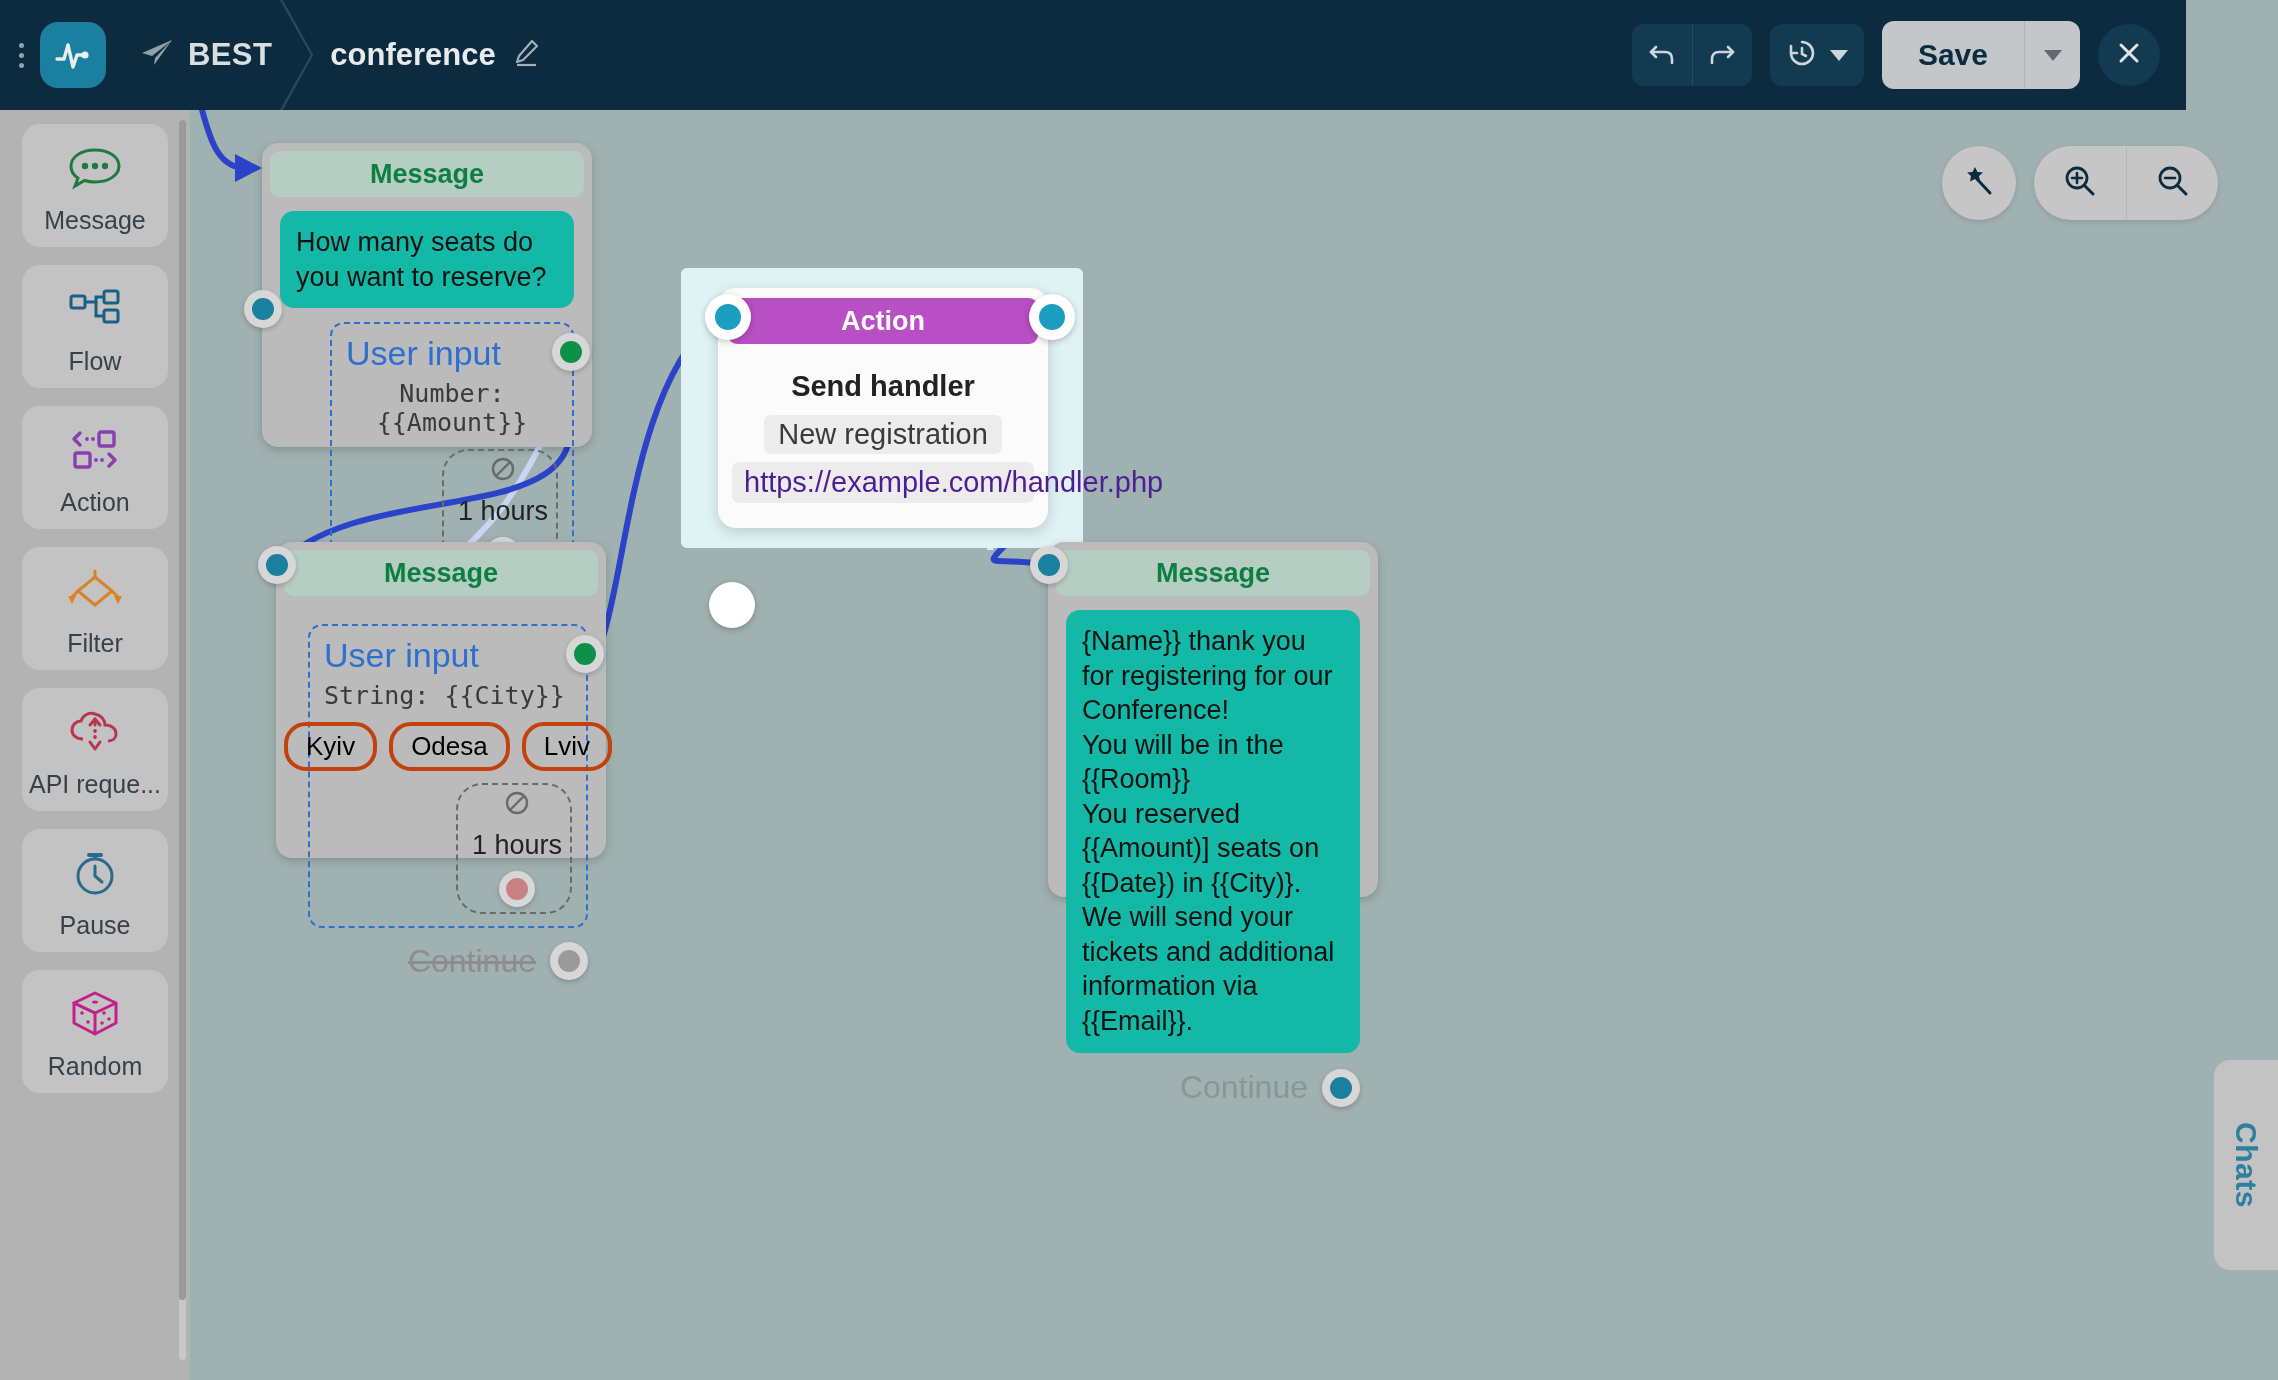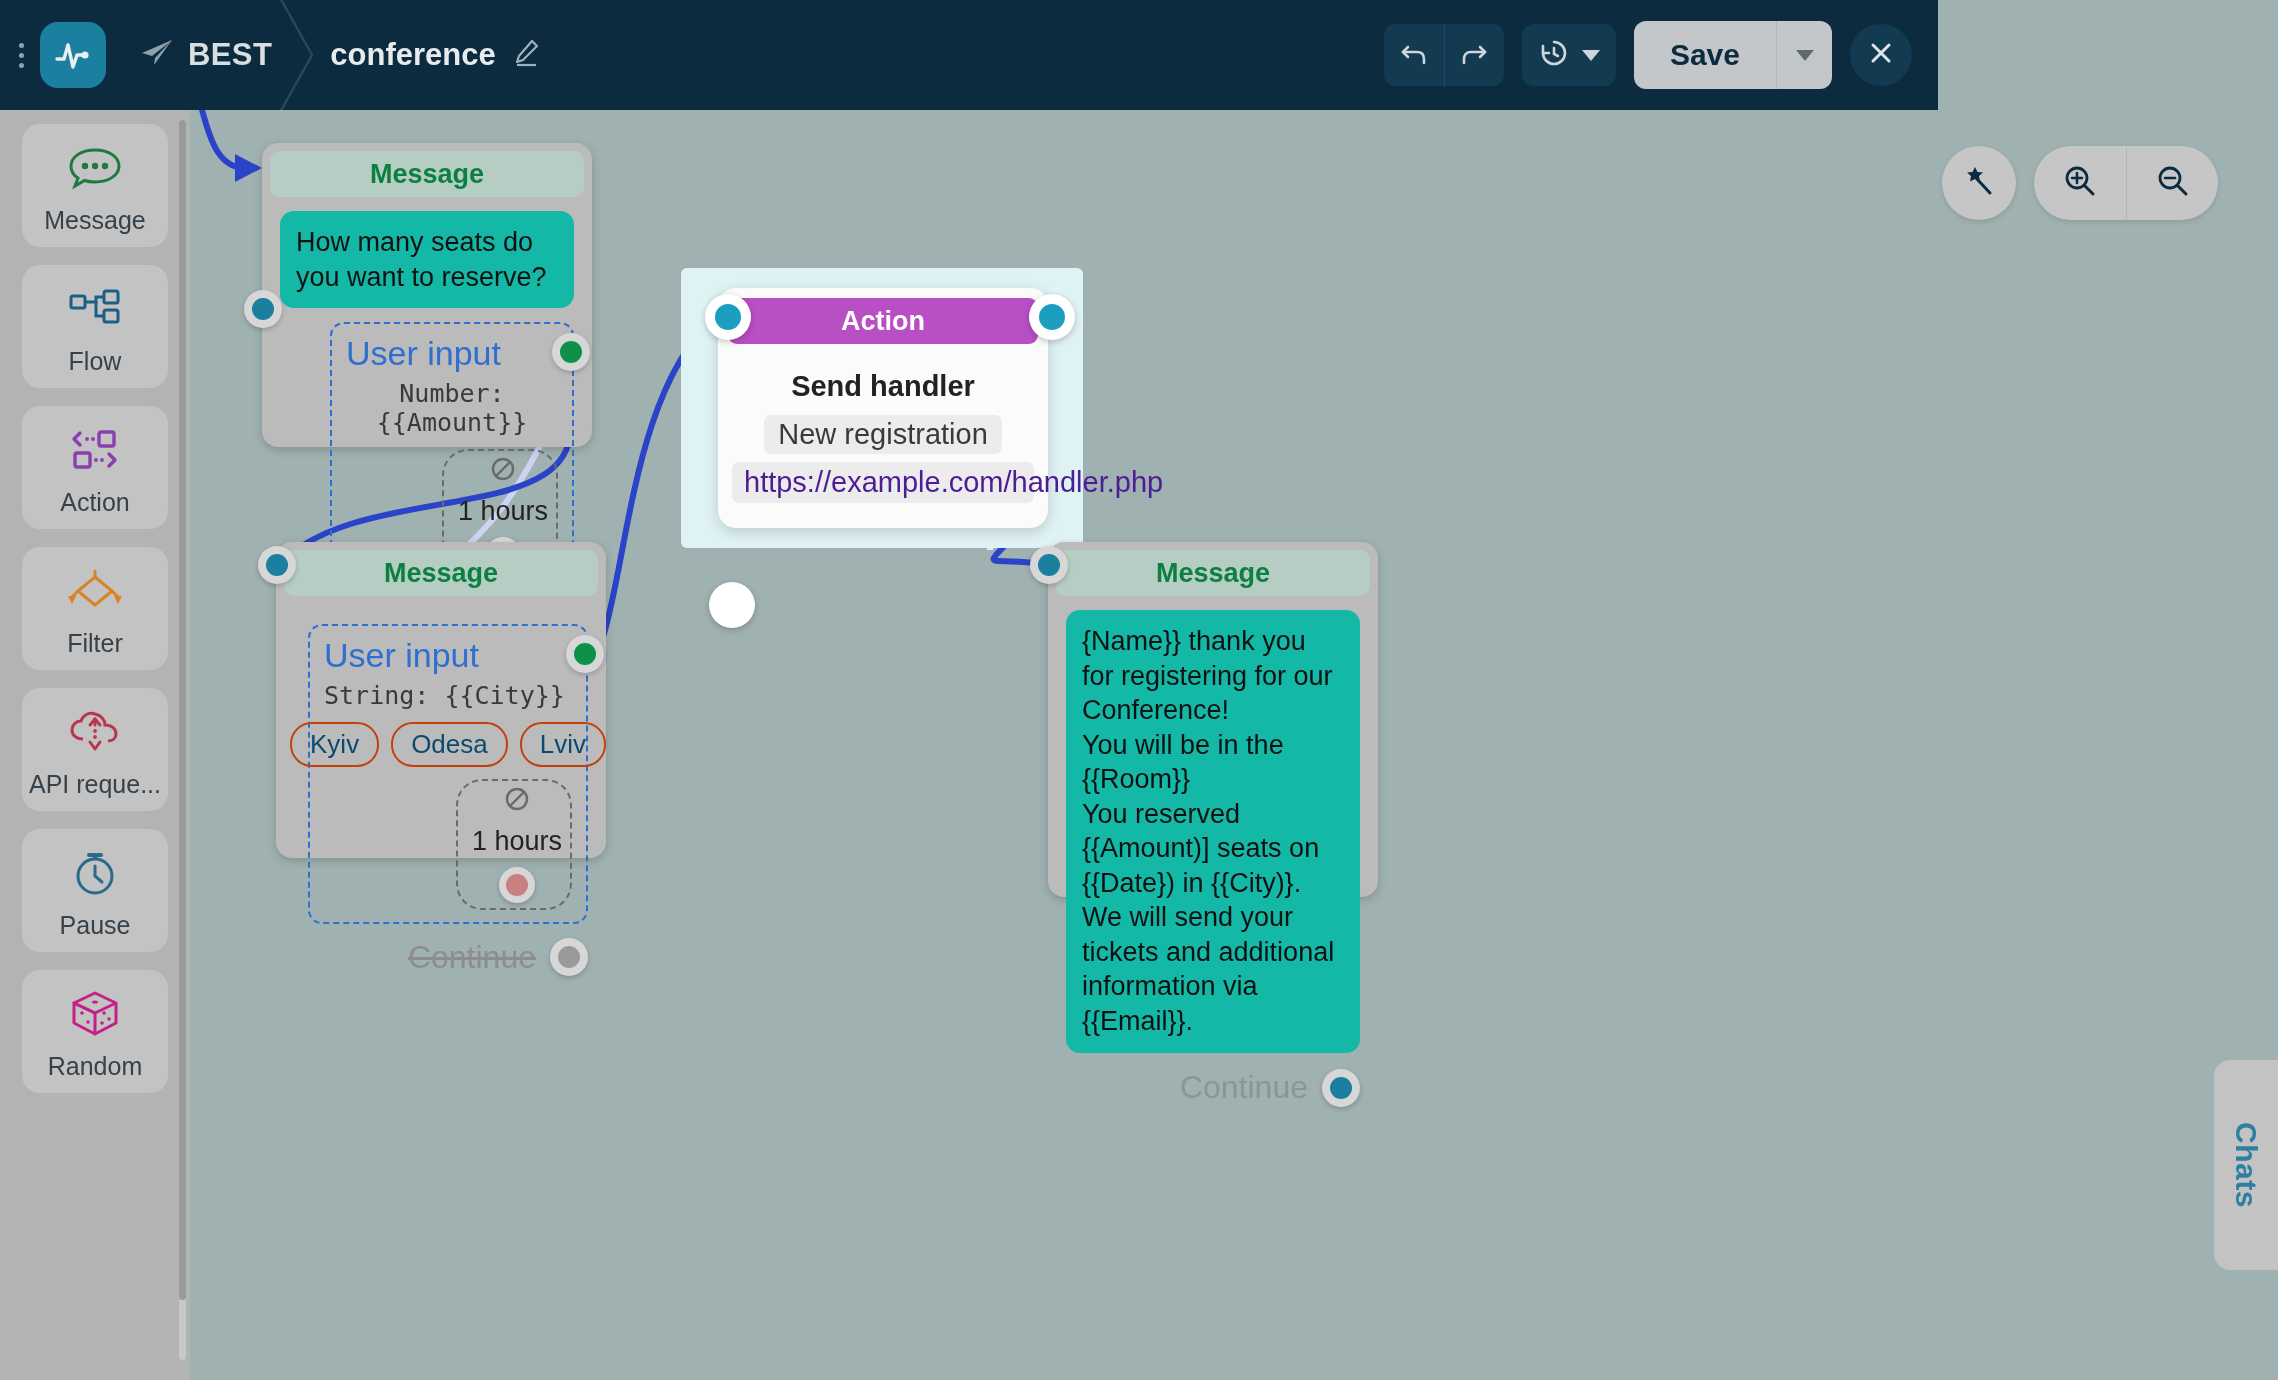--- a/index.html
+++ b/index.html
@@ -6,21 +6,21 @@
   html, body {
     width: 2278px; height: 1380px;
     overflow: hidden;
     font-family: "Liberation Sans", sans-serif;
     background: #9fb1b0;
   }
 
   
   .topbar {
     position: absolute; top: 0; left: 0;
-    width: 1938px; height: 110px;
+    width: 2186px; height: 110px;
     background: #0d2b3e;
     display: flex; align-items: center;
     z-index: 60;
     text-align: right;
   }
   .kebab {
     width: 26px; margin-left: 8px;
     display: flex; flex-direction: column; align-items: center; gap: 5px;
   }
   .kebab i { width: 5px; height: 5px; border-radius: 50%; background: #8fa3ad; display:block; }
@@ -196,21 +196,21 @@
     padding: 10px 14px 12px 14px;
     position: relative;
   }
   .uinput-title { font-size: 34px; color: #2f6fd0; font-weight: normal; }
   .uinput-kv {
     font-size: 25px; color: #3a3a3a; margin-top: 6px; text-align: center;
     font-family: "DejaVu Sans Mono", monospace;
   }
   .chips { display: flex; gap: 12px; margin-top: 12px; justify-content: center; }
   .chip {
-    border: 2px solid #c2410c; color: #0c4a6e;
+    border: 4px solid #c2410c; color: #000000;
     border-radius: 22px; padding: 5px 18px; font-size: 26px;
     background: transparent; cursor: pointer;
   }
   .timer {
     border: 2px dashed #6a6a6a; border-radius: 26px;
     display: inline-flex; align-items: center; gap: 10px;
     padding: 5px 8px 5px 14px; margin-top: 12px;
     position: relative;
     flex-direction: column;
   }

